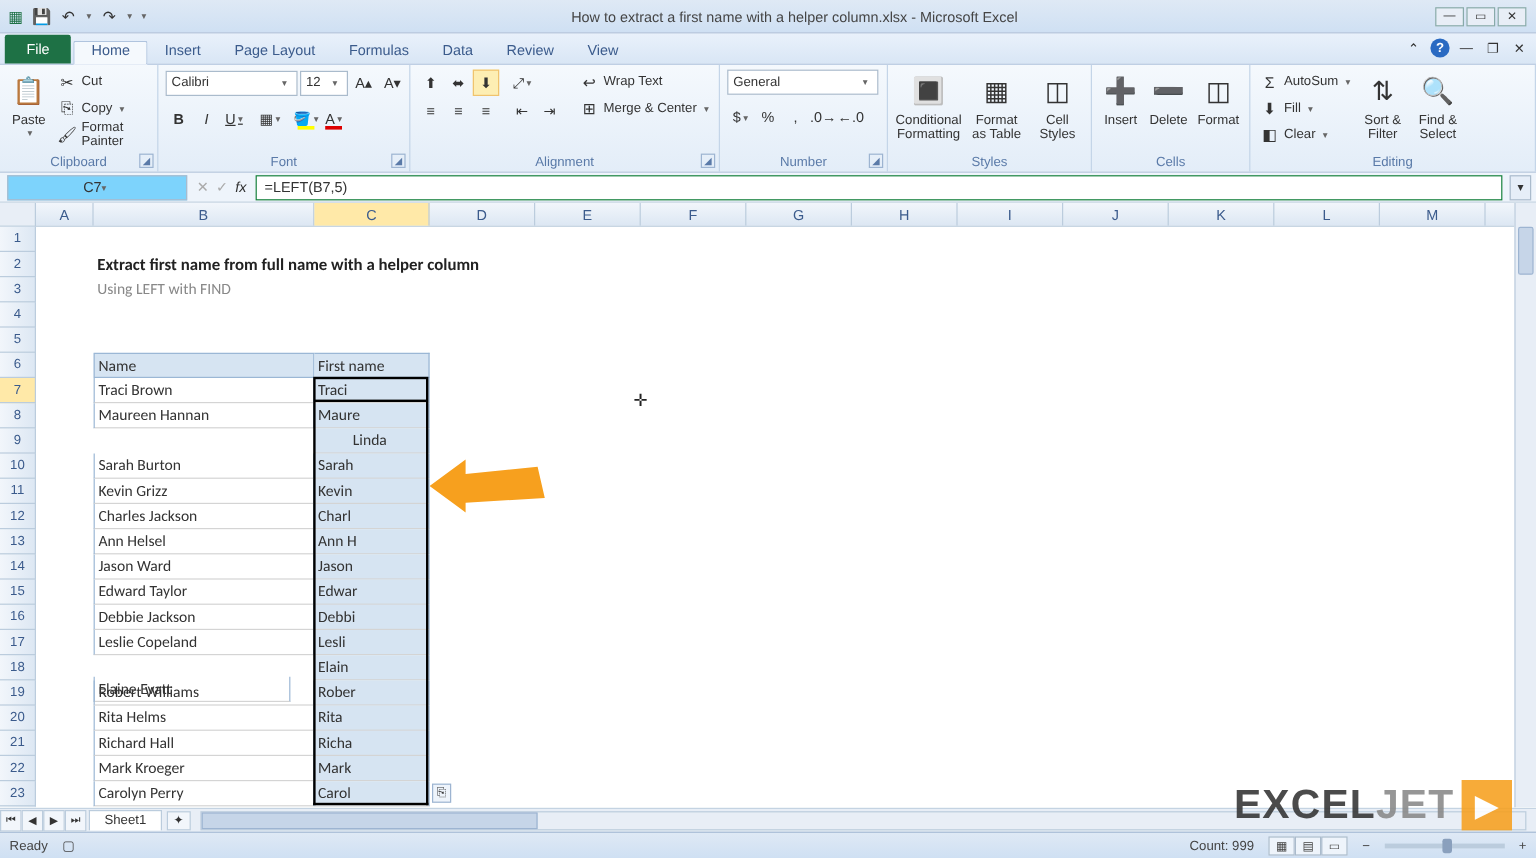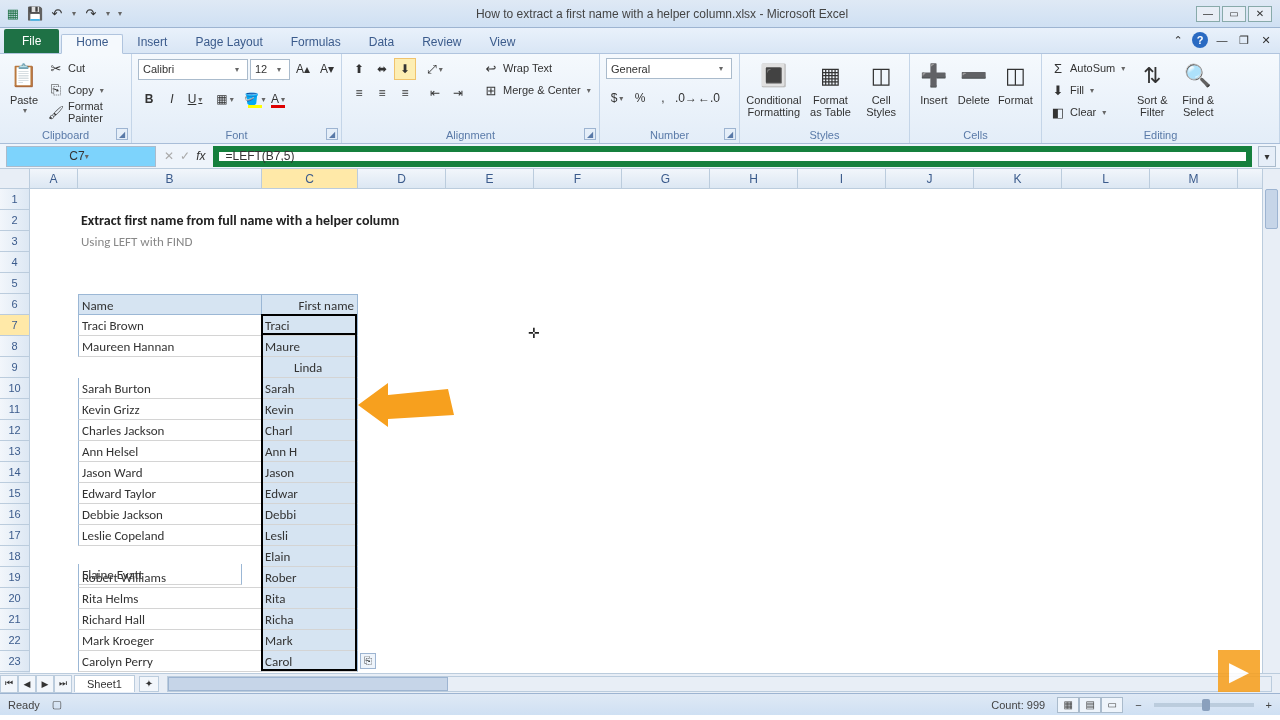--- a/index.html
+++ b/index.html
@@ -42,21 +42,21 @@
 .icon-btn { width: 22px; height: 22px; display:flex; align-items:center; justify-content:center; border:1px solid transparent; font-size: 12px; }
 .icon-row { display:flex; gap:1px; }
 
 .align-grid { display:flex; flex-direction:column; gap:2px; }
 .highlight-on { background:#fdeeb3; border:1px solid #f0c36d !important; }
 
 
 .fbar { height: 25px; border-bottom:1px solid #bcd; display:flex; align-items:center; background:#eef4fb; }
 .name-box { width: 150px; height: 21px; border:1px solid #abc; background:#7dd3fc; margin-left:6px; display:flex; align-items:center; justify-content:center; padding:0 4px; font-size:12px; }
 .fx-ctrls { display:flex; align-items:center; gap:6px; margin:0 8px; }
-.formula-input { flex:1; height:21px; border:6px solid #15803d; background:#fff; padding:0 6px; font-size:12px; display:flex; align-items:center; margin-right:6px; }
+.formula-input { flex:1; height:21px; border:1px solid #15803d; background:#fff; padding:0 6px; font-size:12px; display:flex; align-items:center; margin-right:6px; }
 .fbar-expand { width:18px; height:21px; border:1px solid #abc; background:#e6eef8; display:flex; align-items:center; justify-content:center; margin-right:4px; font-size:10px; }
 
 
 .grid-wrap { position: relative; height: 504px; overflow: hidden; background:#fff; }
 .corner { position:absolute; left:0; top:0; width:30px; height:20px; background:#e8eef6; border-right:1px solid #bcd; border-bottom:1px solid #bcd; }
 .col-headers { position:absolute; left:30px; top:0; right:18px; height:20px; display:flex; background:linear-gradient(#f2f6fb,#dce7f3); border-bottom:1px solid #bcd; }
 .col-h { border-right:1px solid #bcd; text-align:center; font-size:12px; color:#3b5b8c; line-height:20px; }
 .col-h.sel { background:#ffe9a8; }
 .row-headers { position:absolute; left:0; top:20px; width:30px; bottom:0; background:linear-gradient(90deg,#f2f6fb,#dce7f3); }
 .row-h { height:21px; border-bottom:1px solid #bcd; border-right:1px solid #bcd; text-align:center; font-size:11px; color:#3b5b8c; line-height:21px; }
@@ -386,21 +386,21 @@
       <div class="row-h">19</div>
       <div class="row-h">20</div>
       <div class="row-h">21</div>
       <div class="row-h">22</div>
       <div class="row-h">23</div>
     </div>
   <div class="cells" id="cells">
       <div class="cell title-cell" style="left: 48px; top: 21px; width: 500px;">Extract first name from full name with a helper column</div>
       <div class="cell sub-cell" style="left: 48px; top: 42px; width: 300px;">Using LEFT with FIND</div>
       <div class="cell th-cell" style="left: 48px; top: 105px; width: 184px; border-left: 1px solid rgb(155, 183, 213);">Name</div>
-      <div class="cell th-cell" style="left: 232px; top: 105px; width: 96px; text-align: right;">First name</div>
+      <div class="cell th-cell" style="left: 232px; top: 105px; width: 96px;">First name</div>
       <div class="cell data-b" style="left: 48px; top: 126px; width: 184px; border-left: 1px solid rgb(155, 183, 213);">Traci Brown</div>
       <div class="cell data-c" style="left: 232px; top: 126px; width: 96px;">Traci</div>
       <div class="cell data-b" style="left: 48px; top: 147px; width: 184px; border-left: 1px solid rgb(155, 183, 213);">Maureen Hannan</div>
       <div class="cell data-c" style="left: 232px; top: 147px; width: 96px;">Maure</div>
       <div class="cell data-c" style="left: 232px; top: 168px; width: 96px; padding-left: 32px;">Linda</div>
       <div class="cell data-b" style="left: 48px; top: 189px; width: 184px; border-left: 1px solid rgb(155, 183, 213);">Sarah Burton</div>
       <div class="cell data-c" style="left: 232px; top: 189px; width: 96px;">Sarah</div>
       <div class="cell data-b" style="left: 48px; top: 210px; width: 184px; border-left: 1px solid rgb(155, 183, 213);">Kevin Grizz</div>
       <div class="cell data-c" style="left: 232px; top: 210px; width: 96px;">Kevin</div>
       <div class="cell data-b" style="left: 48px; top: 231px; width: 184px; border-left: 1px solid rgb(155, 183, 213);">Charles Jackson</div>
@@ -468,14 +468,15 @@
       <div class="view-btn">▤</div>
       <div class="view-btn">▭</div>
     </div>
     <span>−</span>
     <div class="zoom-slider"></div>
     <span>+</span>
   </div>
 </div>
 
 <div class="watermark">
+  <span class="watermark-text"><b>EXCEL</b><span style="color:#888;">JET</span></span>
   <span class="watermark-icon">▶</span>
 </div>
 
 </body></html>

